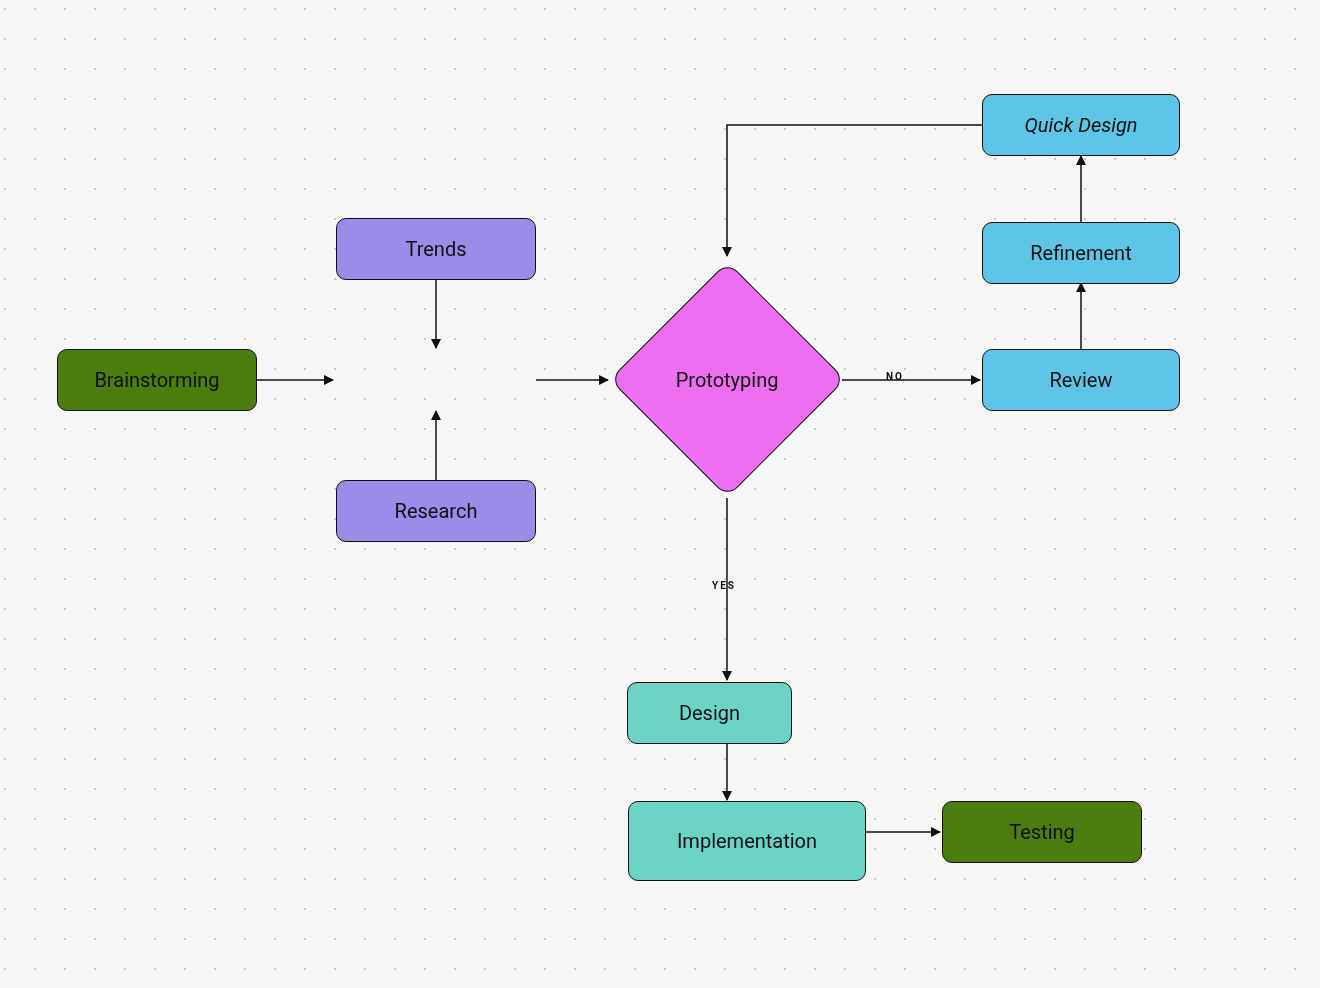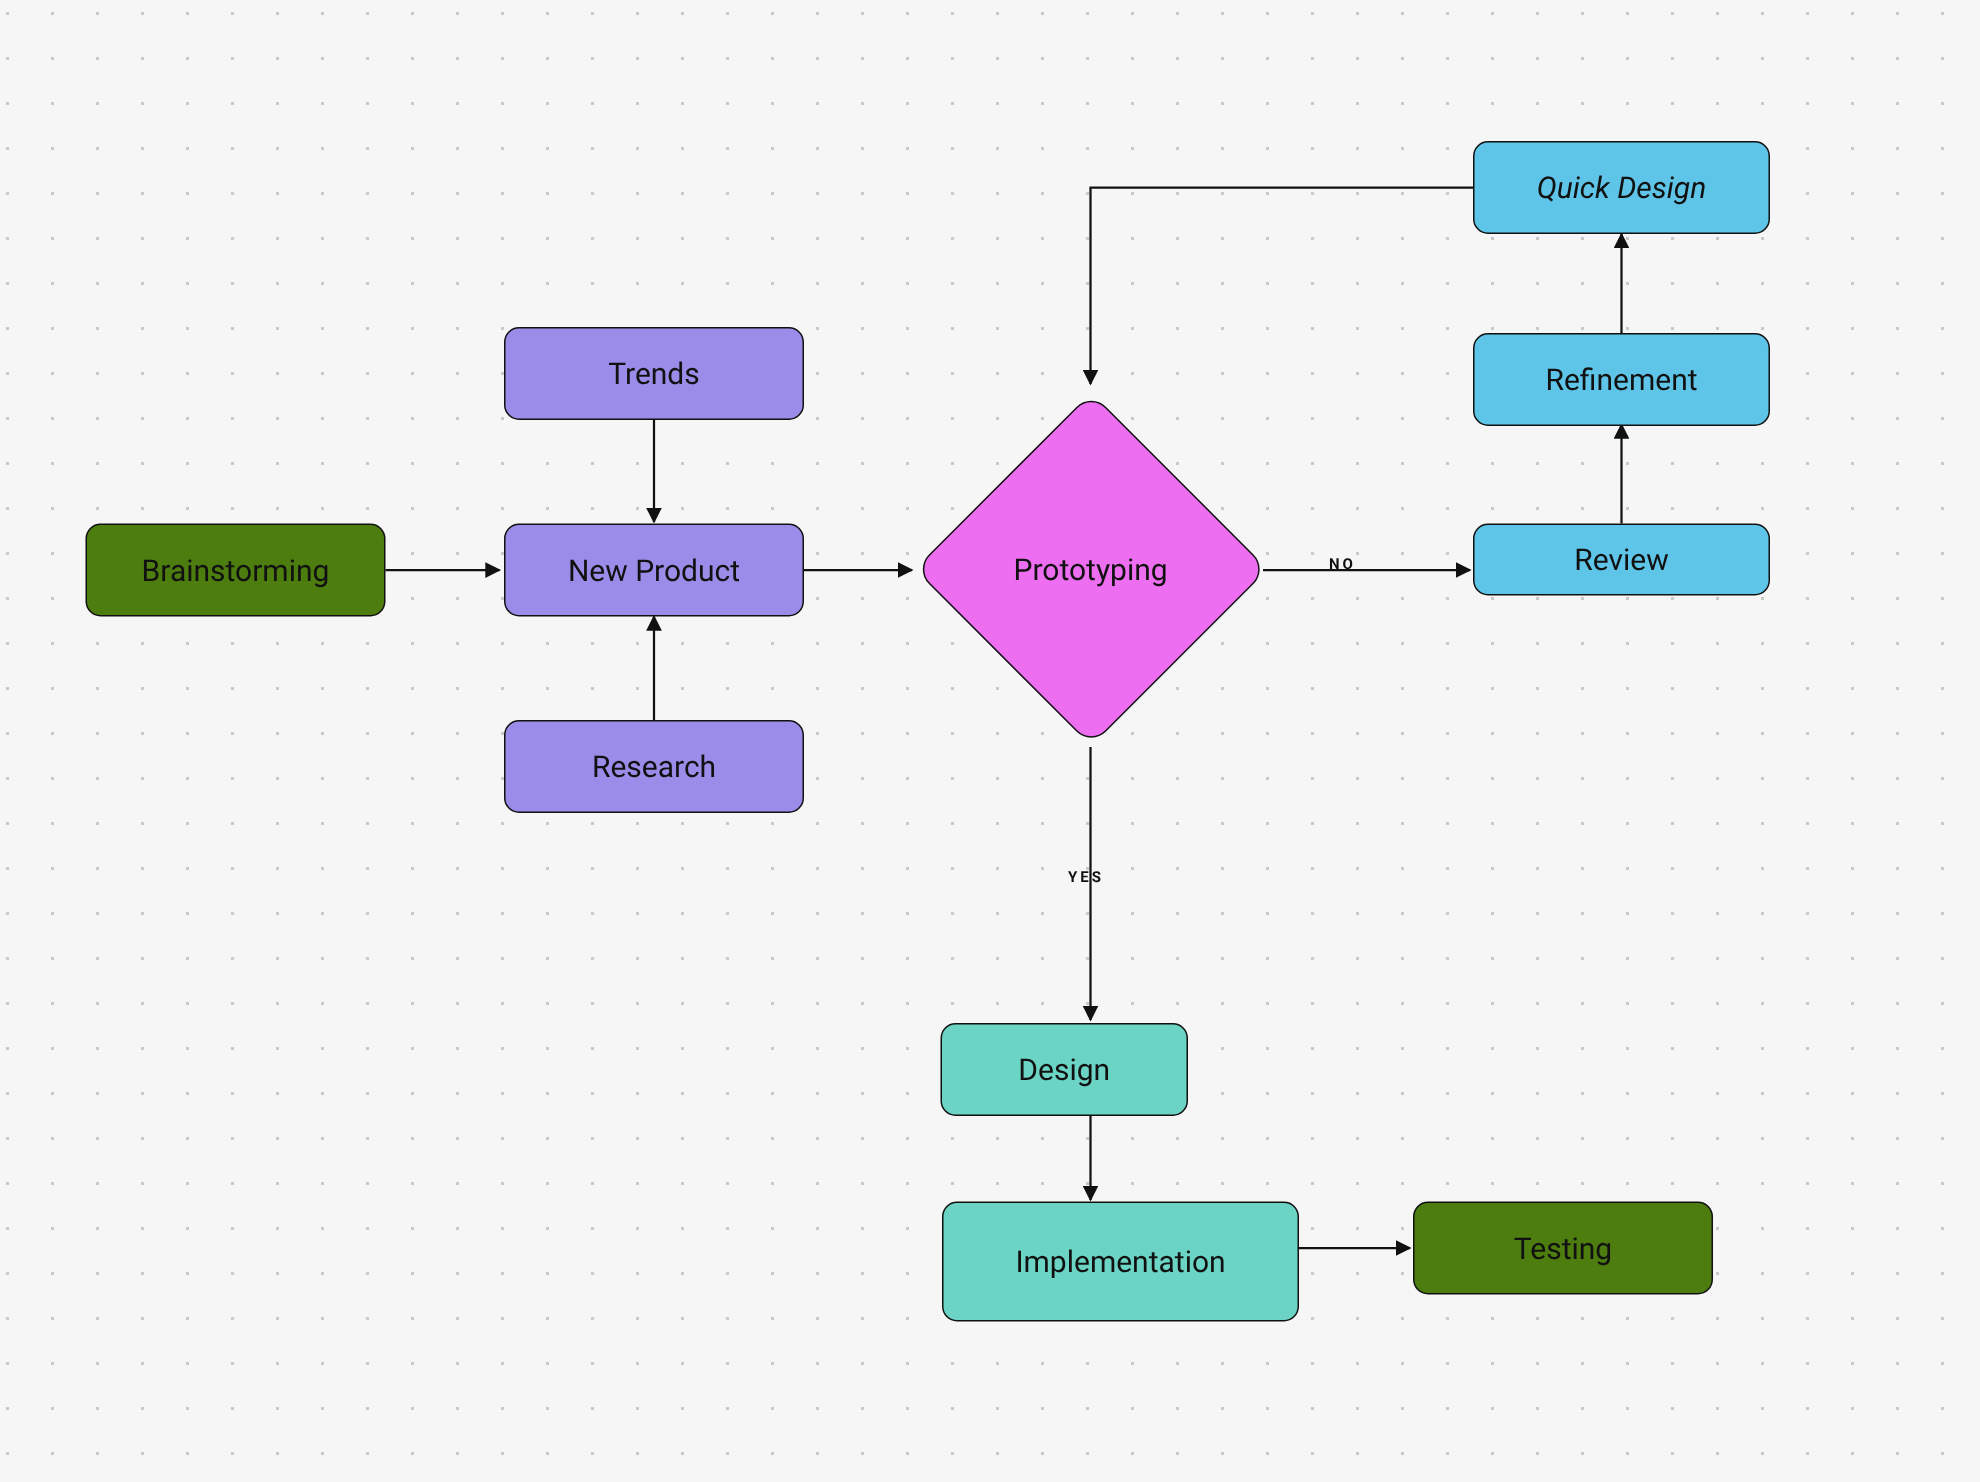--- a/index.html
+++ b/index.html
@@ -57,41 +57,38 @@
   <div class="edge-label" style="left:712px;top:580px;">YES</div>
 
   <div class="node orange" style="left:57px;top:349px;width:200px;height:62px;">
     <span>Brainstorming</span>
   </div>
 
   <div class="node violet" style="left:336px;top:218px;width:200px;height:62px;">
     <span>Trends</span>
   </div>
 
-  <div class="node violet" style="left:336px;top:349px;width:200px;height:62px;">
-    <span>New Product</span>
-  </div>
 
   <div class="node violet" style="left:336px;top:480px;width:200px;height:62px;">
     <span>Research</span>
   </div>
 
   <div class="node magenta diamond" style="left:644px;top:296px;width:167px;height:167px;">
     <span>Prototyping</span>
   </div>
 
   <div class="node cyan" style="left:982px;top:94px;width:198px;height:62px;font-style:italic;">
     <span>Quick Design</span>
   </div>
 
   <div class="node cyan" style="left:982px;top:222px;width:198px;height:62px;">
     <span>Refinement</span>
   </div>
 
-  <div class="node cyan" style="left:982px;top:349px;width:198px;height:48px;">
+  <div class="node cyan" style="left:982px;top:349px;width:198px;height:62px;">
     <span>Review</span>
   </div>
 
   <div class="node teal" style="left:627px;top:682px;width:165px;height:62px;">
     <span>Design</span>
   </div>
 
   <div class="node teal" style="left:608px;top:801px;width:238px;height:80px;margin-left:20px;">
     <span>Implementation</span>
   </div>

